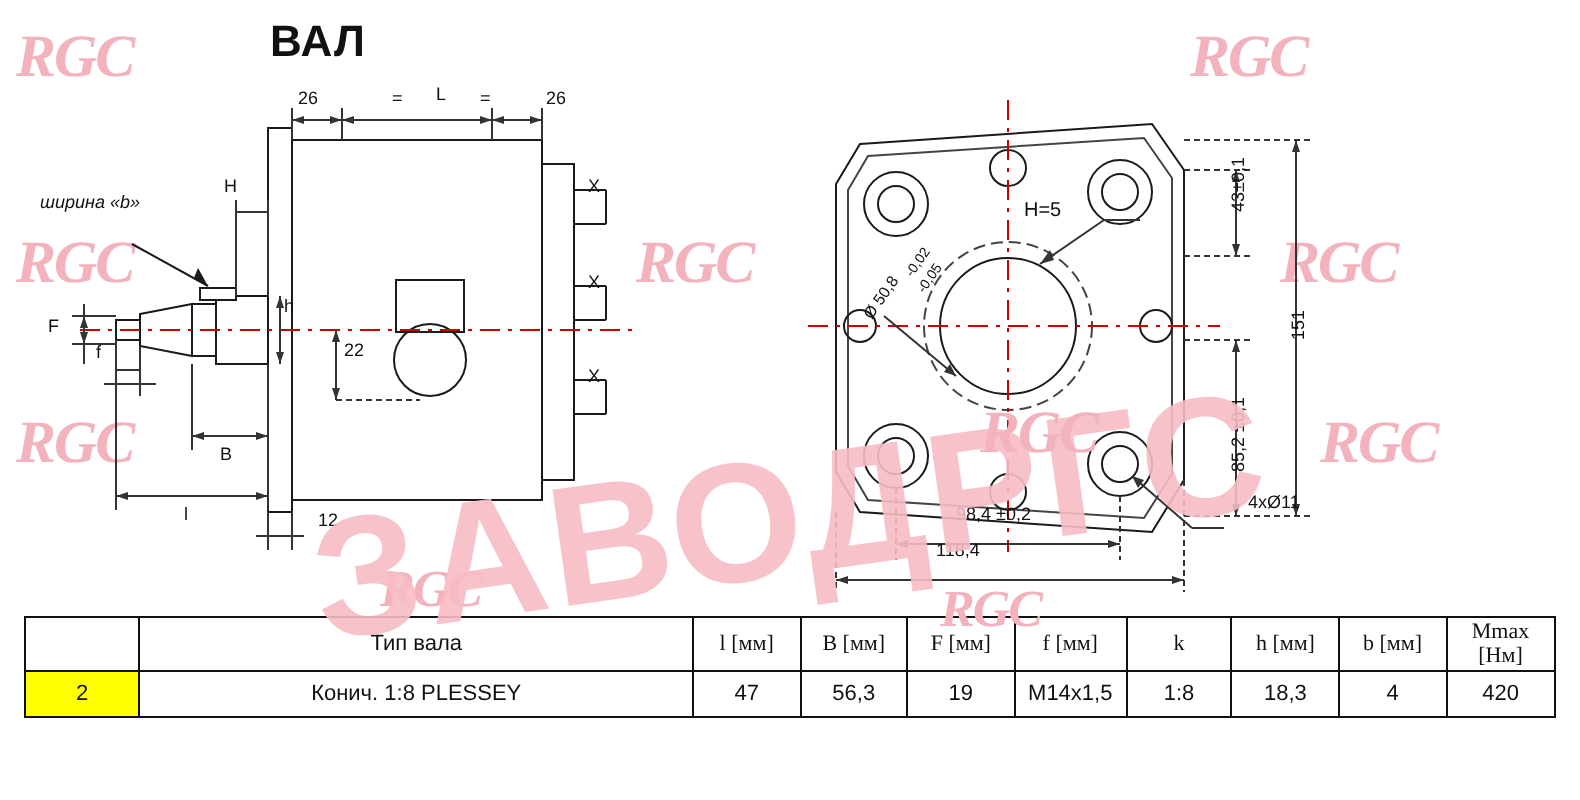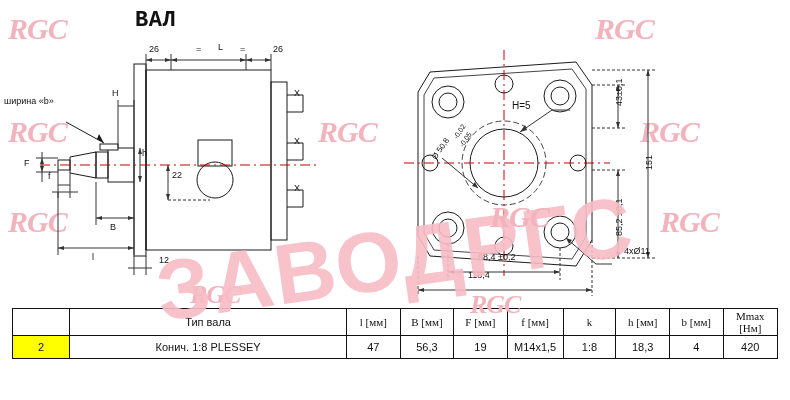--- a/index.html
+++ b/index.html
@@ -33,21 +33,21 @@
     z-index:5;
   }
 
   
   .title{
     position:absolute;
     font-weight:bold;
     font-size:22px;
     color:#111;
     letter-spacing:0.5px;
-    font-family:Liberation Mono, monospace;
+    font-family:Liberation Sans, sans-serif;
   }
   #title-shaft{left:135px;top:8px;}
   #title-flange{left:400px;top:8px;}
 
   
   .draw{position:absolute;}
   .lbl{
     position:absolute;
     font-size:9px;
     color:#111;
@@ -188,21 +188,21 @@
         <polygon points="42,118 40,124 44,124" fill="#333" stroke="none"></polygon>
         <polygon points="42,132 40,126 44,126" fill="#333" stroke="none"></polygon>
 
         <line x1="58" y1="145" x2="70" y2="145" stroke="#333"></line>
         <line x1="58" y1="152" x2="58" y2="158" stroke="#333"></line>
         <line x1="70" y1="133" x2="70" y2="158" stroke="#333"></line>
         <line x1="52" y1="152" x2="78" y2="152" stroke="#333"></line>
       </g>
     </svg>
 
-    <div class="lbl" style="left:4px;top:56px;">ширина «b»</div>
+    <div class="lbl" style="left:20px;top:56px;font-style:italic;">ширина «b»</div>
     <div class="lbl" style="left:112px;top:48px;">H</div>
     <div class="lbl" style="left:149px;top:4px;">26</div>
     <div class="lbl" style="left:196px;top:4px;">=</div>
     <div class="lbl" style="left:218px;top:2px;">L</div>
     <div class="lbl" style="left:240px;top:4px;">=</div>
     <div class="lbl" style="left:273px;top:4px;">26</div>
     <div class="lbl" style="left:172px;top:130px;">22</div>
     <div class="lbl" style="left:117px;top:215px;padding-left:42px;">12</div>
     <div class="lbl" style="left:110px;top:182px;">B</div>
     <div class="lbl" style="left:92px;top:212px;">l</div>

